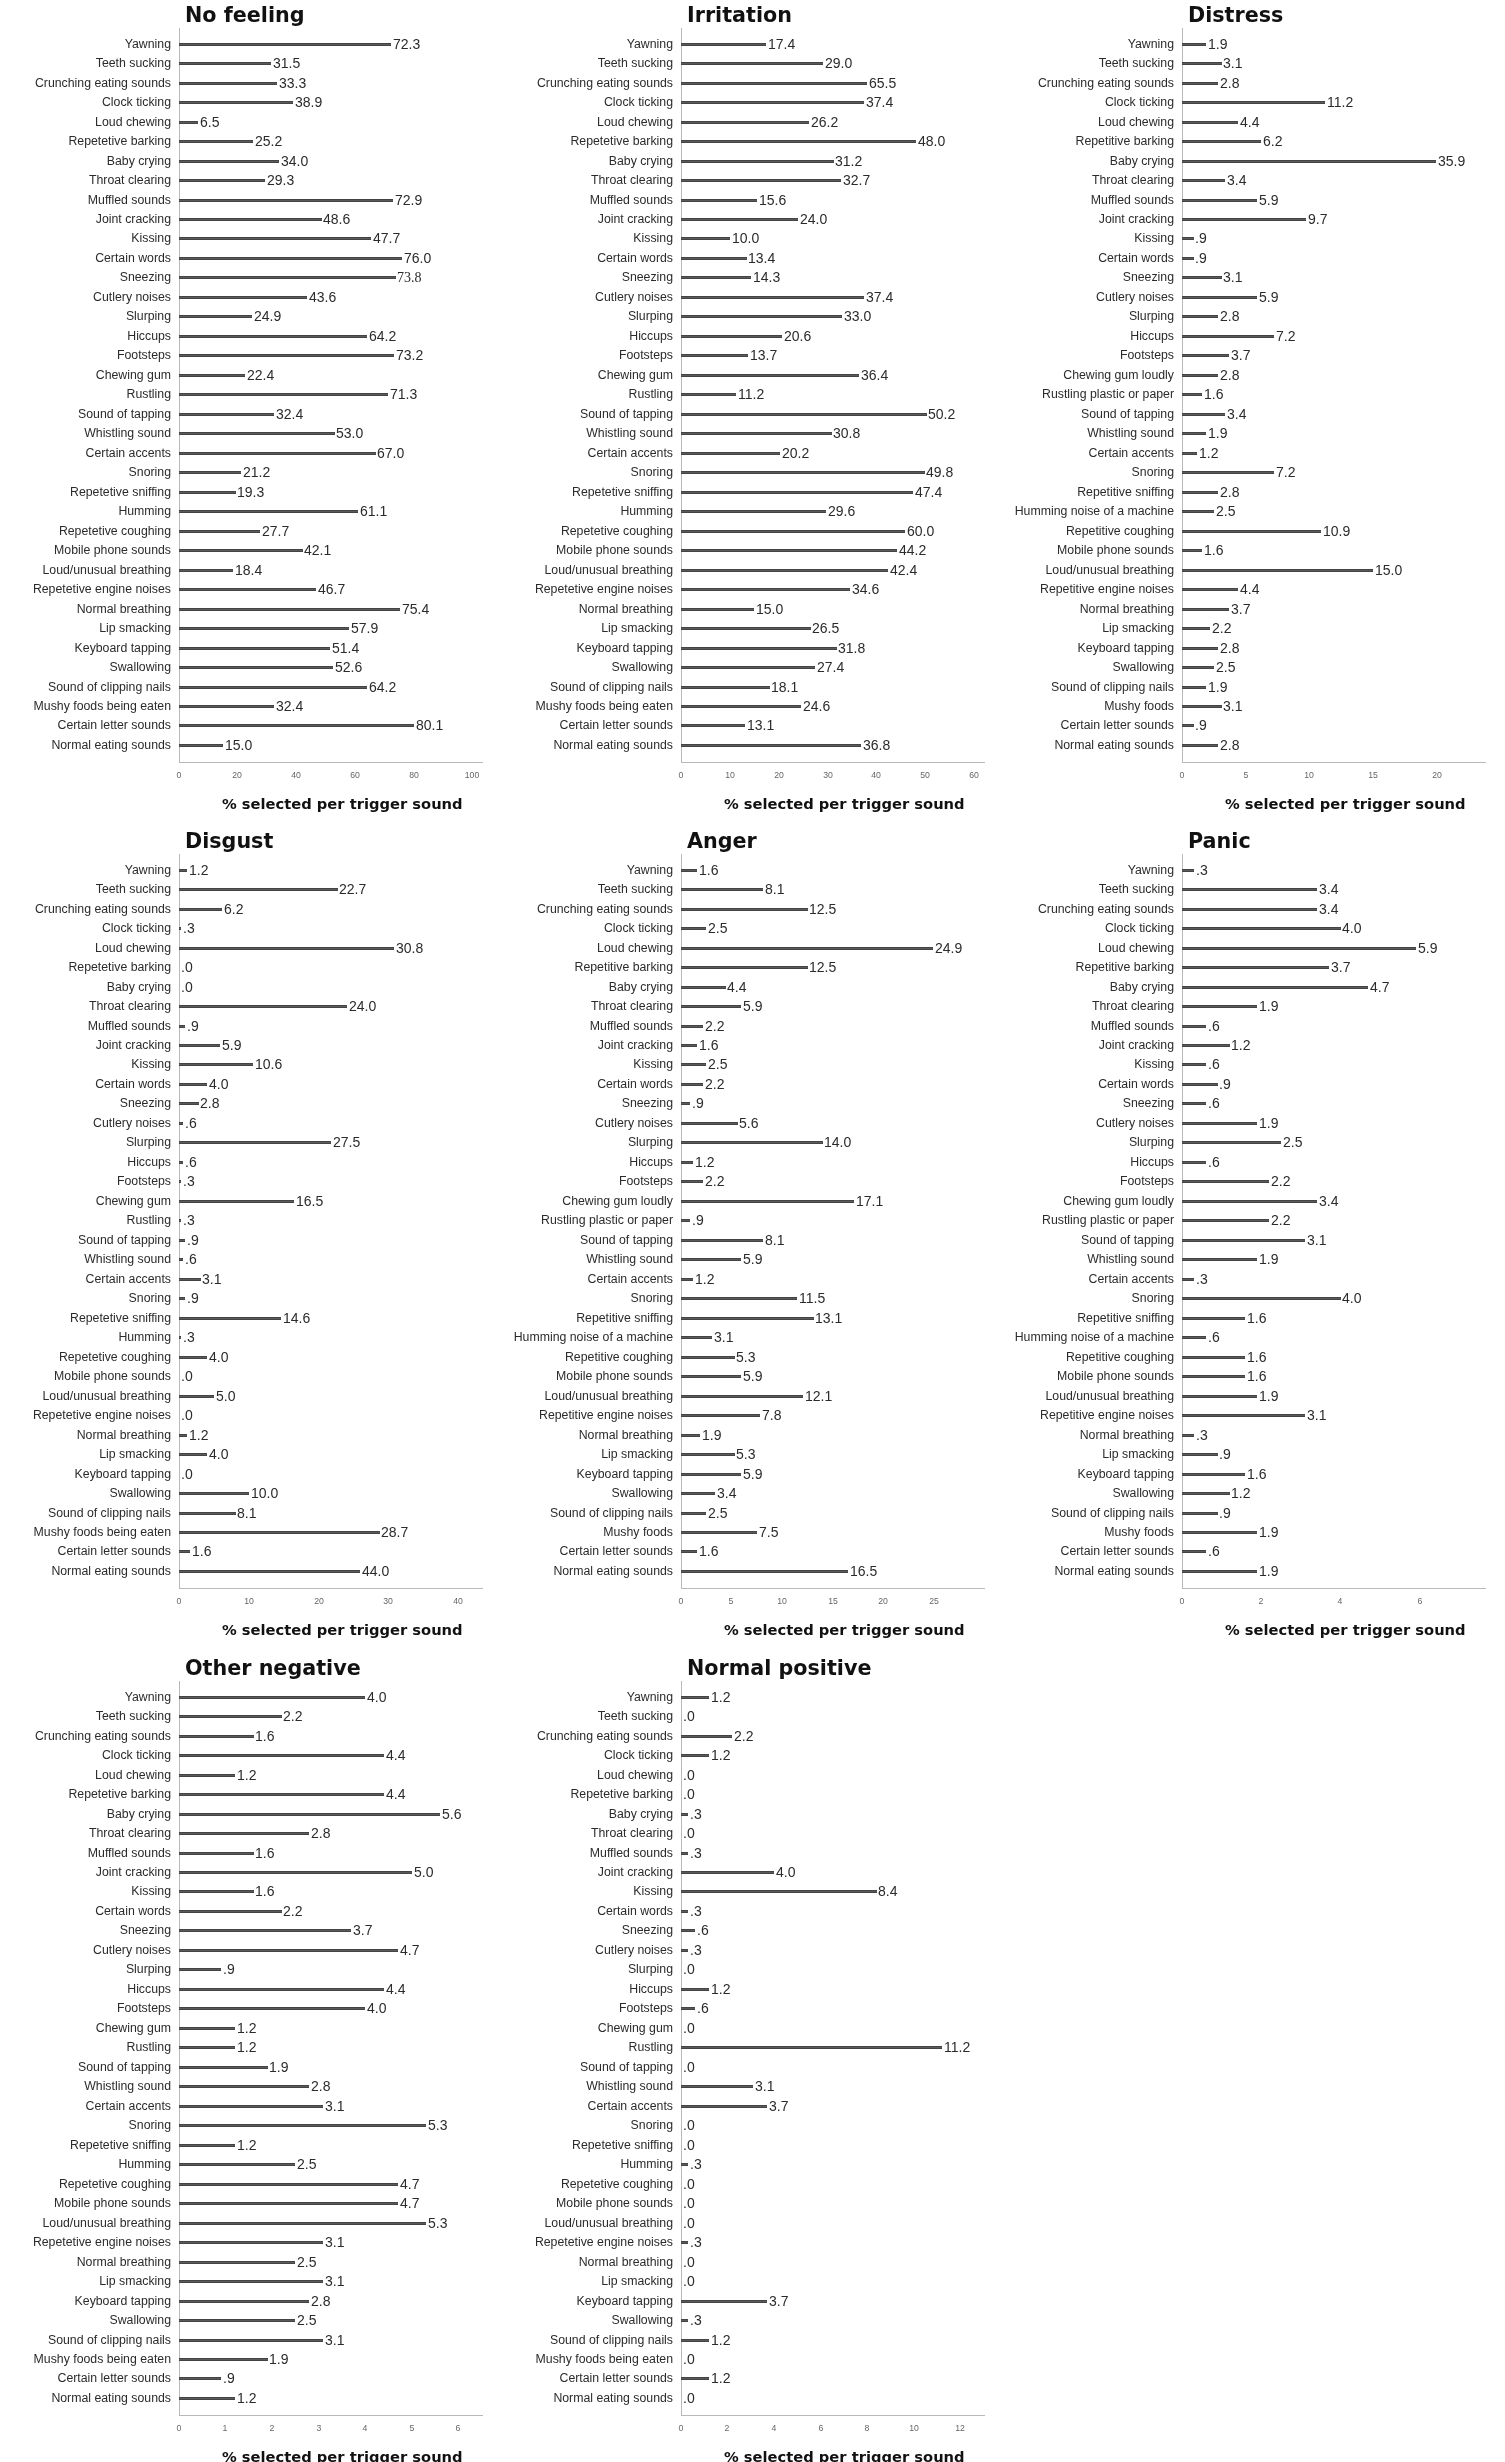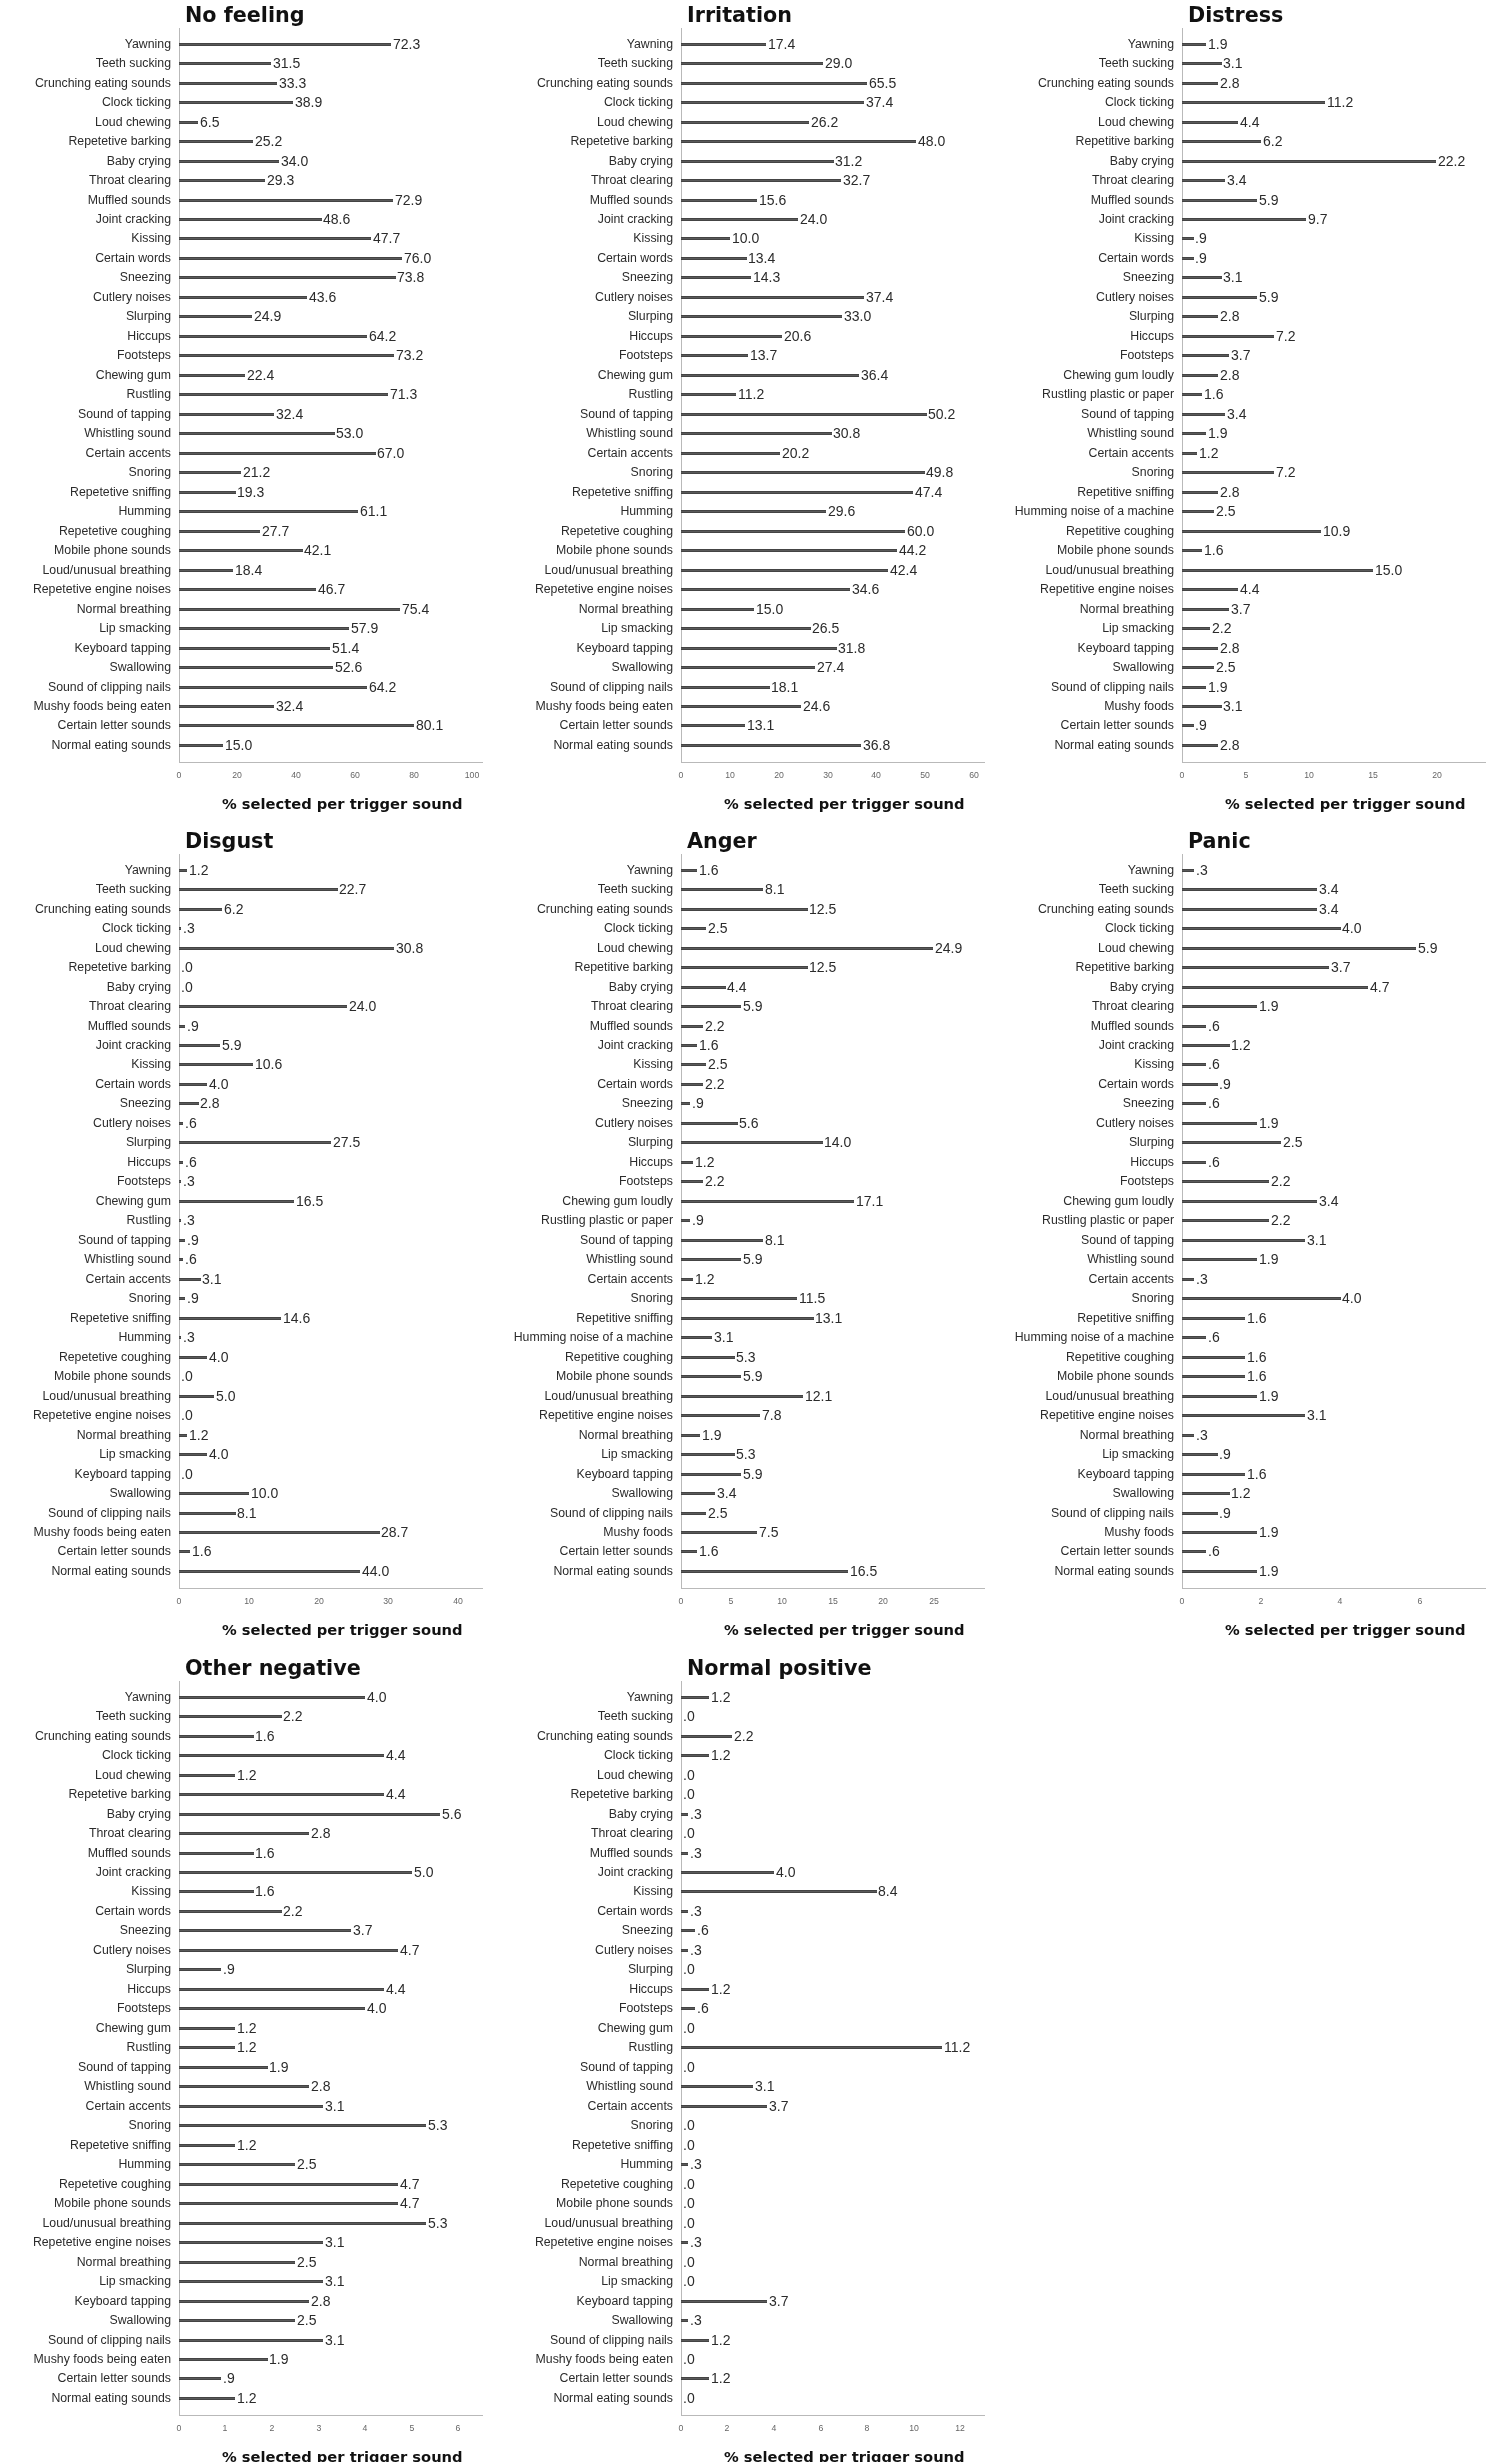--- a/index.html
+++ b/index.html
@@ -84,21 +84,21 @@
         <span class="val-label" style="left: 373px;">47.7</span>
       </div>
       <div class="row" style="top: 249px; width: 502px;">
         <span class="cat-label" style="right: 331px;">Certain words</span>
         <div class="bar" style="left: 179px; width: 223px;"></div>
         <span class="val-label" style="left: 404px;">76.0</span>
       </div>
       <div class="row" style="top: 268px; width: 502px;">
         <span class="cat-label" style="right: 331px;">Sneezing</span>
         <div class="bar" style="left: 179px; width: 217px;"></div>
-        <span class="val-label" style="left: 397px;">73.8</span>
+        <span class="val-label" style="left: 397px; font-family: Liberation Serif, serif;">73.8</span>
       </div>
       <div class="row" style="top: 288px; width: 502px;">
         <span class="cat-label" style="right: 331px;">Cutlery noises</span>
         <div class="bar" style="left: 179px; width: 128px;"></div>
         <span class="val-label" style="left: 309px;">43.6</span>
       </div>
       <div class="row" style="top: 307px; width: 502px;">
         <span class="cat-label" style="right: 331px;">Slurping</span>
         <div class="bar" style="left: 179px; width: 73px;"></div>
         <span class="val-label" style="left: 254px;">24.9</span>
@@ -449,21 +449,21 @@
         <span class="val-label" style="left: 237px;">4.4</span>
       </div>
       <div class="row" style="top: 132px; width: 502px;">
         <span class="cat-label" style="right: 331px;">Repetitive barking</span>
         <div class="bar" style="left: 179px; width: 79px;"></div>
         <span class="val-label" style="left: 260px;">6.2</span>
       </div>
       <div class="row" style="top: 152px; width: 502px;">
         <span class="cat-label" style="right: 331px;">Baby crying</span>
         <div class="bar" style="left: 179px; width: 254px;"></div>
-        <span class="val-label" style="left: 435px;">22.2</span>
+        <span class="val-label" style="left: 435px;">35.9</span>
       </div>
       <div class="row" style="top: 171px; width: 502px;">
         <span class="cat-label" style="right: 331px;">Throat clearing</span>
         <div class="bar" style="left: 179px; width: 43px;"></div>
         <span class="val-label" style="left: 224px;">3.4</span>
       </div>
       <div class="row" style="top: 191px; width: 502px;">
         <span class="cat-label" style="right: 331px;">Muffled sounds</span>
         <div class="bar" style="left: 179px; width: 75px;"></div>
         <span class="val-label" style="left: 256px;">5.9</span>

